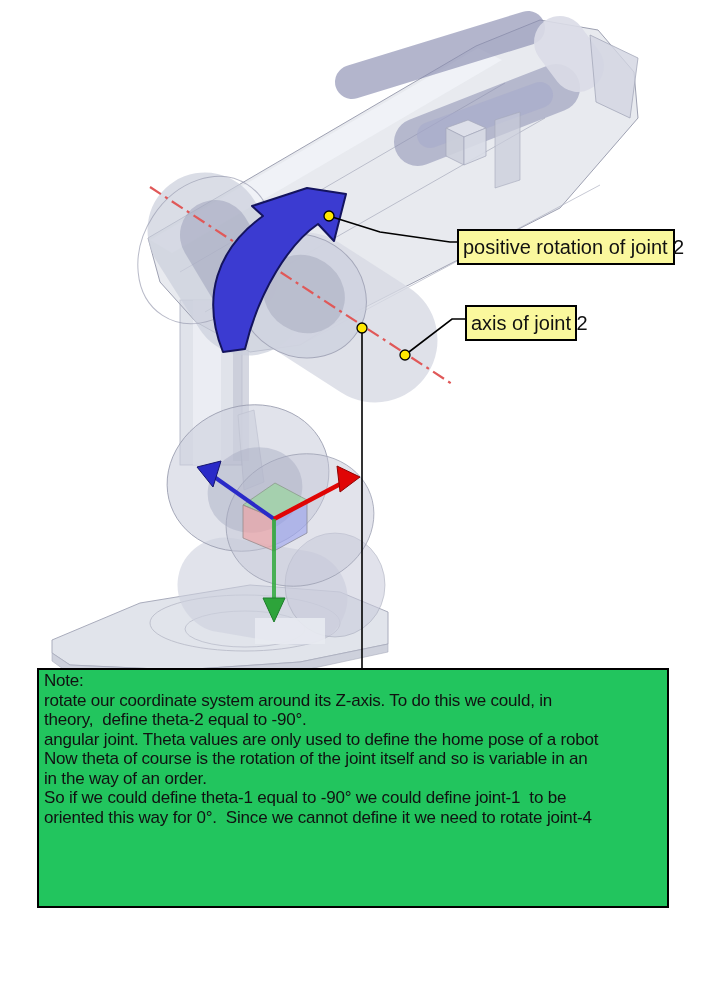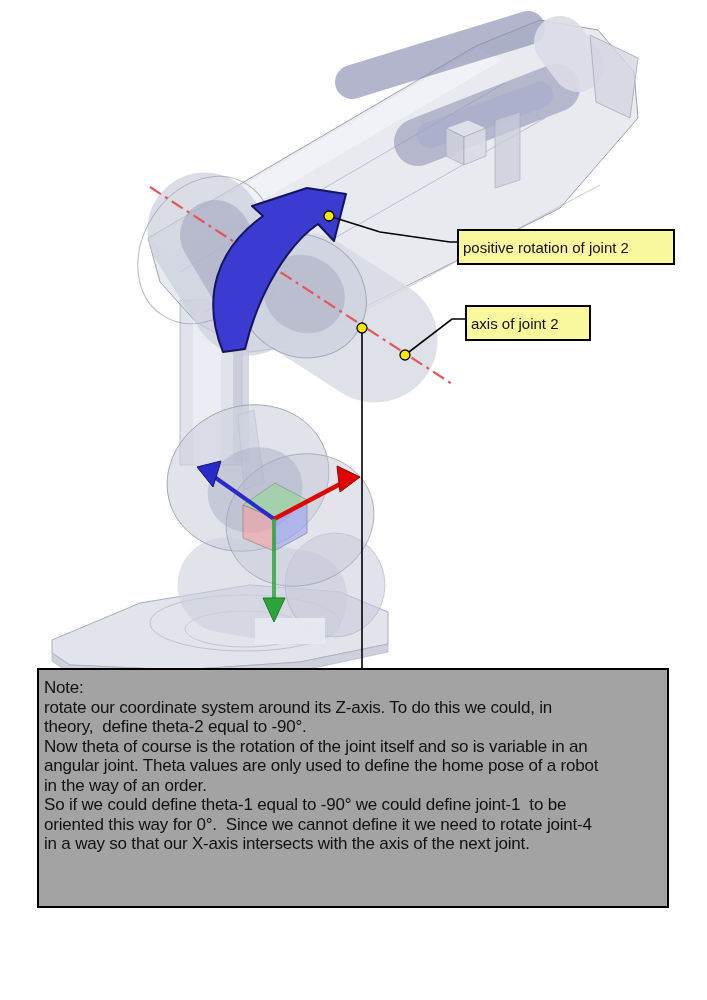--- a/index.html
+++ b/index.html
@@ -2,27 +2,27 @@
 <html><head>
 <meta charset="utf-8">
 <style>
   html,body{margin:0;padding:0;background:#ffffff;}
   body{width:707px;height:1000px;position:relative;overflow:hidden;
        font-family:"Liberation Sans","DejaVu Sans",sans-serif;color:#111;}
   #stage{position:absolute;left:0;top:0;width:707px;height:1000px;}
   svg{position:absolute;left:0;top:0;}
   .callout-box{
     position:absolute;z-index:5;background:#faf89d;border:2px solid #000;
-    box-sizing:border-box;font-size:15px;color:#111;
+    box-sizing:border-box;font-size:20px;color:#111;
     display:flex;align-items:center;padding:16px 4px;white-space:pre;
   }
   #note-box{
     position:absolute;z-index:5;left:37px;top:668px;width:632px;height:240px;
-    background:#a3a3a3;border:2px solid #000;box-sizing:border-box;
-    padding:8px 4px 0 5px;overflow:hidden;
+    background:#22c55e;border:2px solid #000;box-sizing:border-box;
+    padding:1px 4px 0 5px;overflow:hidden;
   }
   .nl{font-size:17px;line-height:19.55px;white-space:pre;letter-spacing:-0.2px;}
 </style>
 </head>
 <body>
 
 <div id="stage">
 
 <svg width="707" height="1000" viewBox="0 0 707 1000">
 
@@ -96,29 +96,28 @@
     <circle cx="329" cy="216" r="5" fill="#ffe800" stroke="#000" stroke-width="1.3"></circle>
     <circle cx="362" cy="328" r="5" fill="#ffe800" stroke="#000" stroke-width="1.3"></circle>
     <circle cx="405" cy="355" r="5" fill="#ffe800" stroke="#000" stroke-width="1.3"></circle>
   </g>
 </svg>
 
 <div class="callout-box" id="label-positive-rotation" style="left:457px;top:229px;width:218px;height:27px;">
   <span>positive rotation of joint 2</span>
 </div>
 
-<div class="callout-box" id="label-axis" style="left:465px;top:305px;width:126px;height:30px;text-align:center;">
+<div class="callout-box" id="label-axis" style="left:465px;top:305px;width:112px;height:30px;text-align:center;">
   <span>axis of joint 2</span>
 </div>
 
 <div id="note-box">
   <div class="nl">Note:</div>
   <div class="nl">rotate our coordinate system around its Z-axis. To do this we could, in</div>
   <div class="nl">theory,  define theta-2 equal to -90°.</div>
+  <div class="nl">angular joint. Theta values are only used to define the home pose of a robot</div>
   <div class="nl">Now theta of course is the rotation of the joint itself and so is variable in an</div>
-  <div class="nl">angular joint. Theta values are only used to define the home pose of a robot</div>
   <div class="nl">in the way of an order.</div>
   <div class="nl">So if we could define theta-1 equal to -90° we could define joint-1  to be</div>
   <div class="nl">oriented this way for 0°.  Since we cannot define it we need to rotate joint-4</div>
-  <div class="nl">in a way so that our X-axis intersects with the axis of the next joint.</div>
 </div>
 
 </div>
 
 </body></html>

